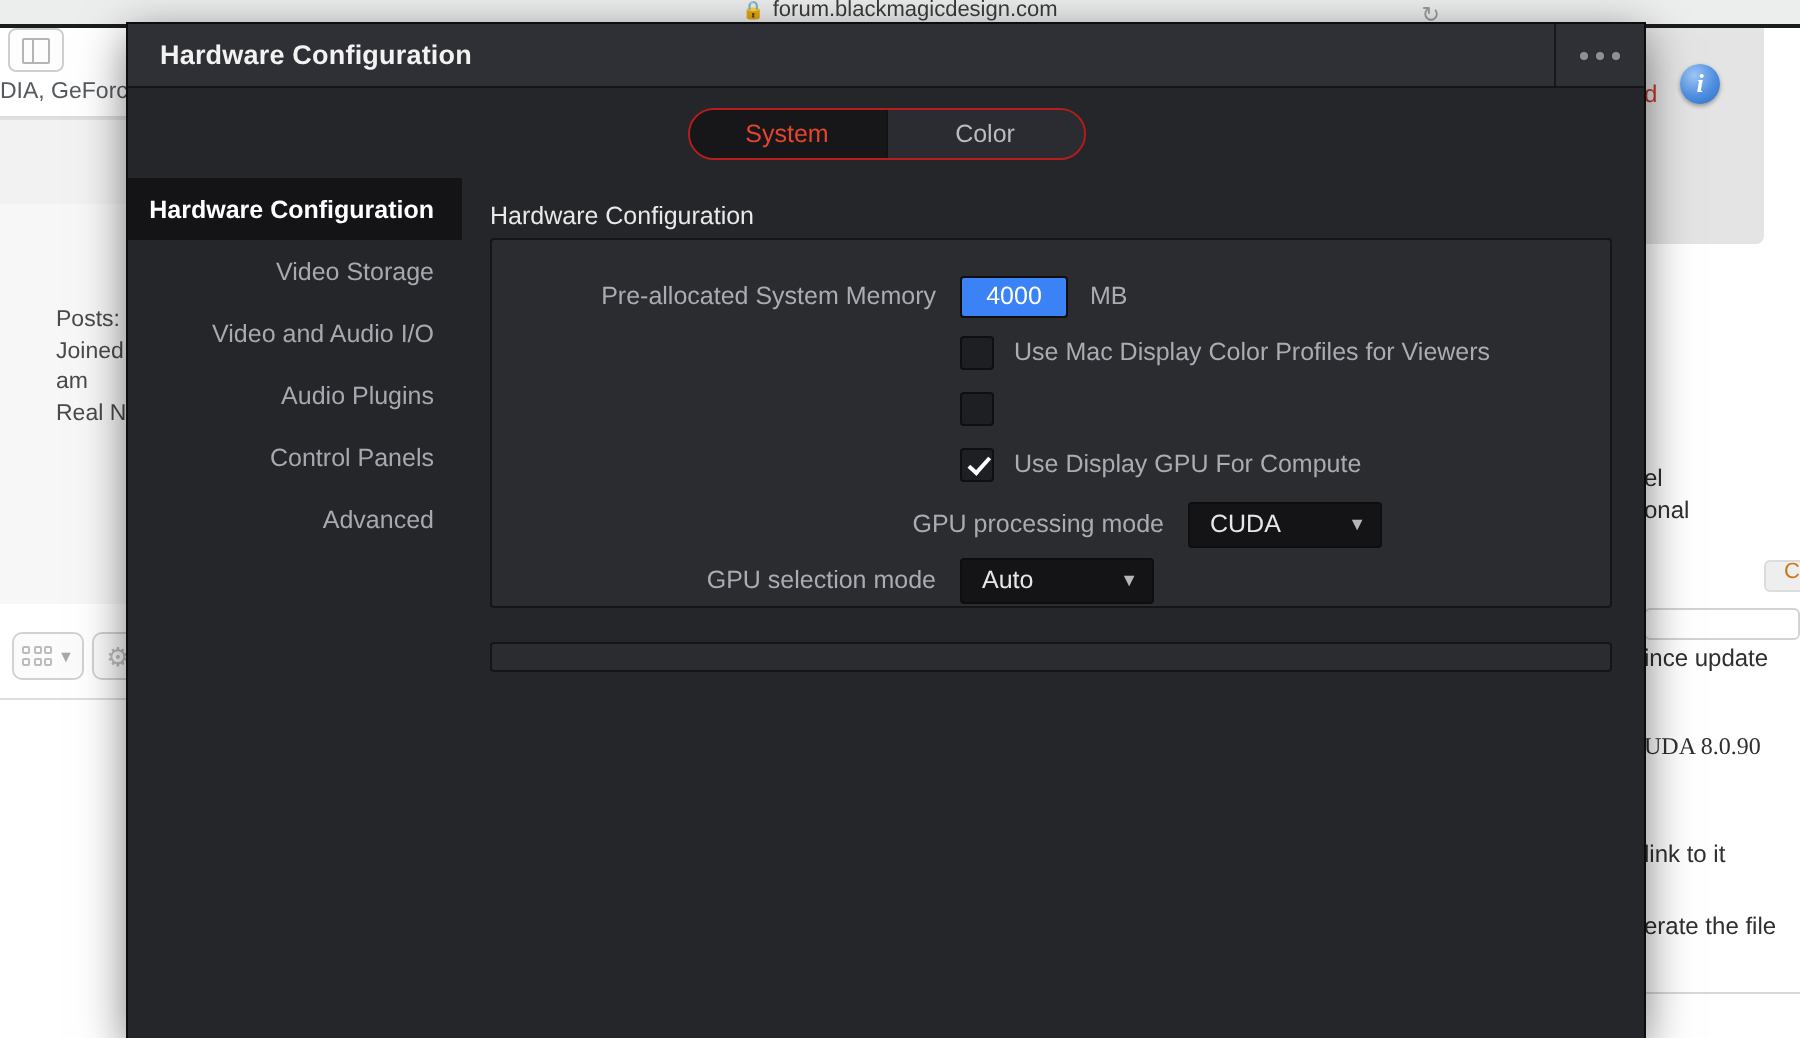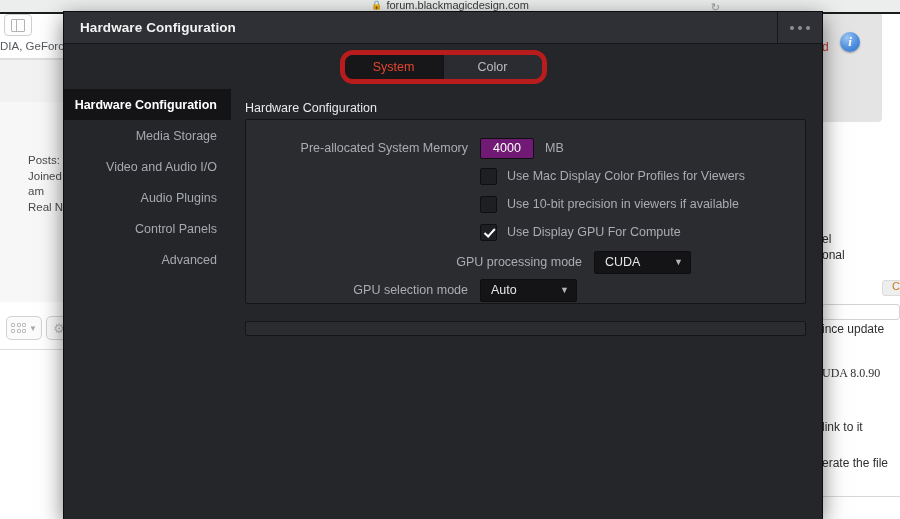--- a/index.html
+++ b/index.html
@@ -273,21 +273,21 @@
 
   .tabs-row {
     height: 45px;
     display: flex;
     align-items: center;
     justify-content: center;
     background: #25262a;
   }
   .tab-group {
     display: flex;
-    border: 5px solid #b91c1c;
+    border: 1px solid #b91c1c;
     border-radius: 13px;
     overflow: hidden;
     background: #2b2c31;
   }
   .tab {
     min-width: 98px;
     height: 24px;
     display: flex; align-items: center; justify-content: center;
     font-size: 12.5px;
     color: #b9bcc2;
@@ -357,21 +357,21 @@
     width: 222px;
     text-align: right;
     padding-right: 12px;
     font-size: 12.5px;
     color: #a9acb2;
     flex: none;
   }
   .num-input {
     width: 52px;
     height: 19px;
-    background: #701a75;
+    background: #3b82f6;
     border: 1px solid #0e0e10;
     border-radius: 2px;
     color: #ffffff;
     font-size: 12.5px;
     text-align: center;
     font-family: "Liberation Sans", sans-serif;
     outline: none;
     padding: 0;
   }
   .unit {
@@ -527,21 +527,21 @@
       <div class="tab-group">
         <div class="tab active">System</div>
         <div class="tab">Color</div>
       </div>
     </div>
 
     <div class="body-row">
 
       <div class="sidebar">
         <div class="side-item active">Hardware Configuration</div>
-        <div class="side-item">Media Storage</div>
+        <div class="side-item">Video Storage</div>
         <div class="side-item">Video and Audio I/O</div>
         <div class="side-item">Audio Plugins</div>
         <div class="side-item">Control Panels</div>
         <div class="side-item">Advanced</div>
       </div>
 
       <div class="content">
         <div class="content-title">Hardware Configuration</div>
 
         <div class="group-box">
@@ -552,21 +552,20 @@
             <div class="unit">MB</div>
           </div>
 
           <div class="check-row">
             <div class="checkbox"></div>
             <div class="check-label">Use Mac Display Color Profiles for Viewers</div>
           </div>
 
           <div class="check-row">
             <div class="checkbox"></div>
-            <div class="check-label">Use 10-bit precision in viewers if available</div>
           </div>
 
           <div class="check-row">
             <div class="checkbox checked"></div>
             <div class="check-label">Use Display GPU For Compute</div>
           </div>
 
           <div class="field-row" style="margin-top:2px;justify-content:center;">
             <div class="field-label">GPU processing mode</div>
             <div class="select">

